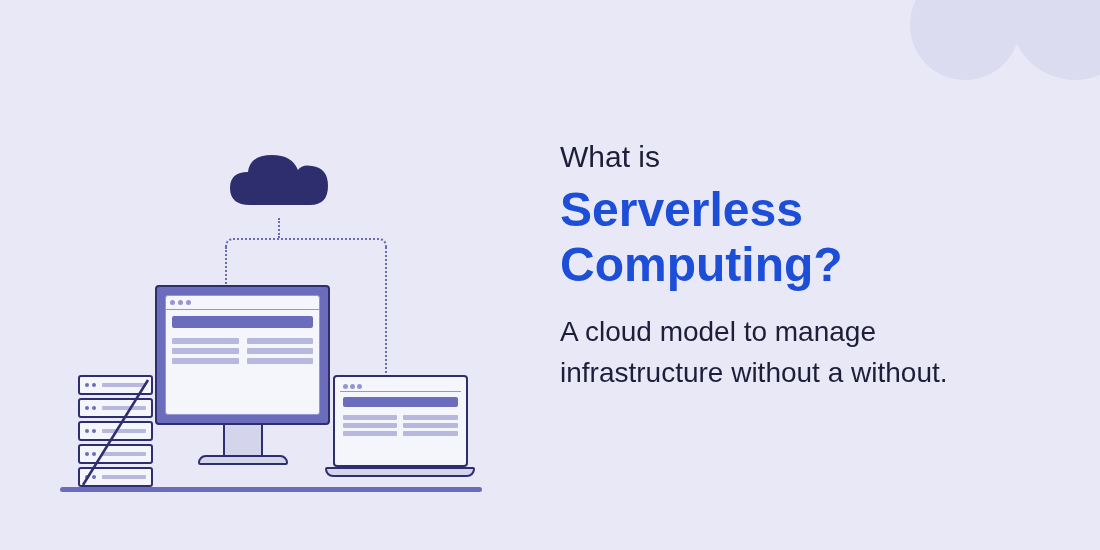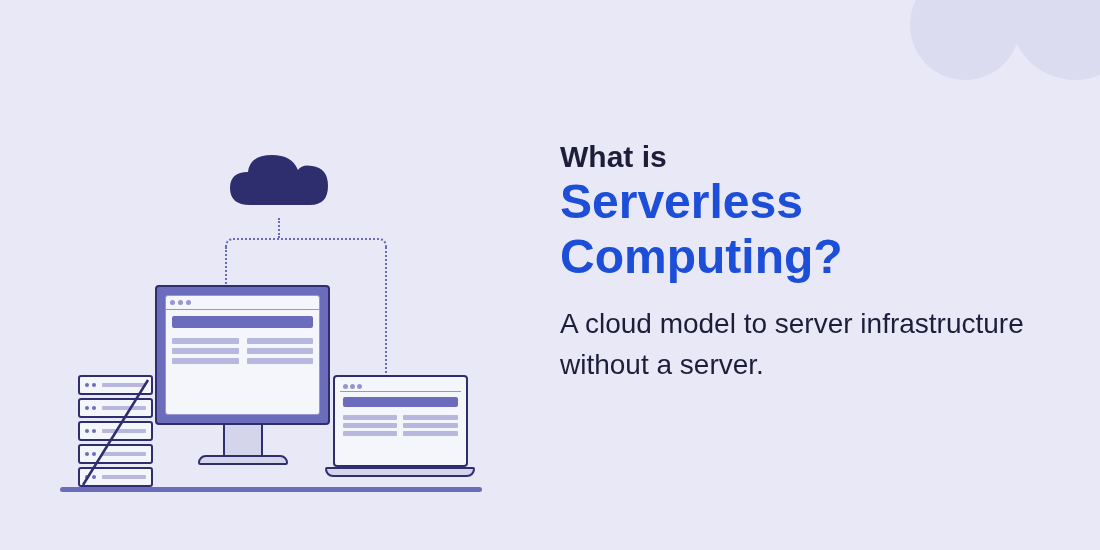--- a/index.html
+++ b/index.html
@@ -34,22 +34,23 @@
     
     
     .text-content {
       position: absolute;
       left: 560px;
       top: 140px;
       width: 480px;
     }
     .eyebrow {
       font-size: 30px;
-      font-weight: 700;
+      font-weight: 400;
       color: #1e1e3a;
+      margin-bottom: 8px;
     }
     .title {
       font-size: 48px;
       font-weight: 800;
       color: #1d4ed8;
       line-height: 1.15;
       margin-bottom: 20px;
     }
     .subtitle {
       font-size: 28px;
@@ -298,21 +299,21 @@
   </style>
 </head>
 <body>
 
 <div class="deco-circle-1"></div>
 <div class="deco-circle-2"></div>
 
 <div class="text-content">
   <div class="eyebrow">What is</div>
   <div class="title">Serverless Computing?</div>
-  <div class="subtitle">A cloud model to server infrastructure without a server.</div>
+  <div class="subtitle">A cloud model to manage infrastructure without a without.</div>
 </div>
 
 <div class="illustration">
 
   <div class="cloud">
     <svg viewBox="0 0 120 70">
       <path d="M 30 55 Q 10 55 10 38 Q 10 22 28 22 Q 30 5 52 5 Q 72 5 78 20 Q 82 14 92 16 Q 108 18 108 36 Q 108 55 90 55 Z" fill="#2e2e6e"></path>
     </svg>
   </div>
 

